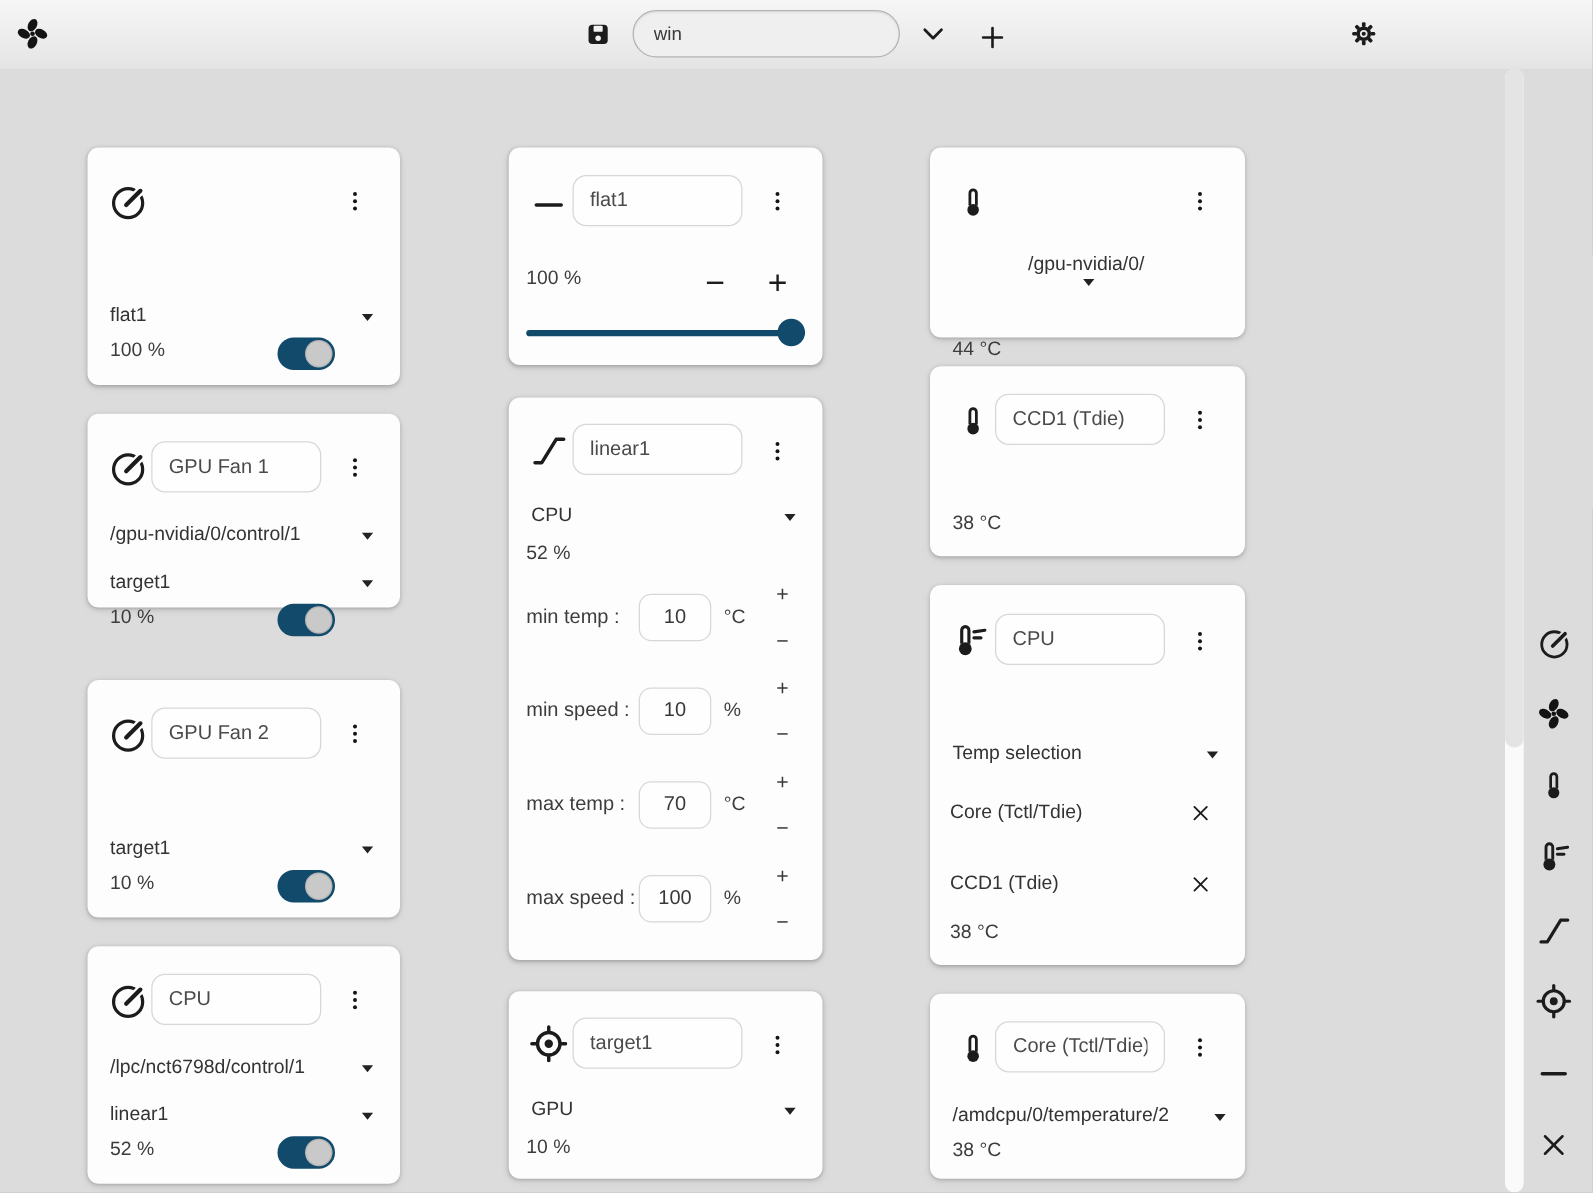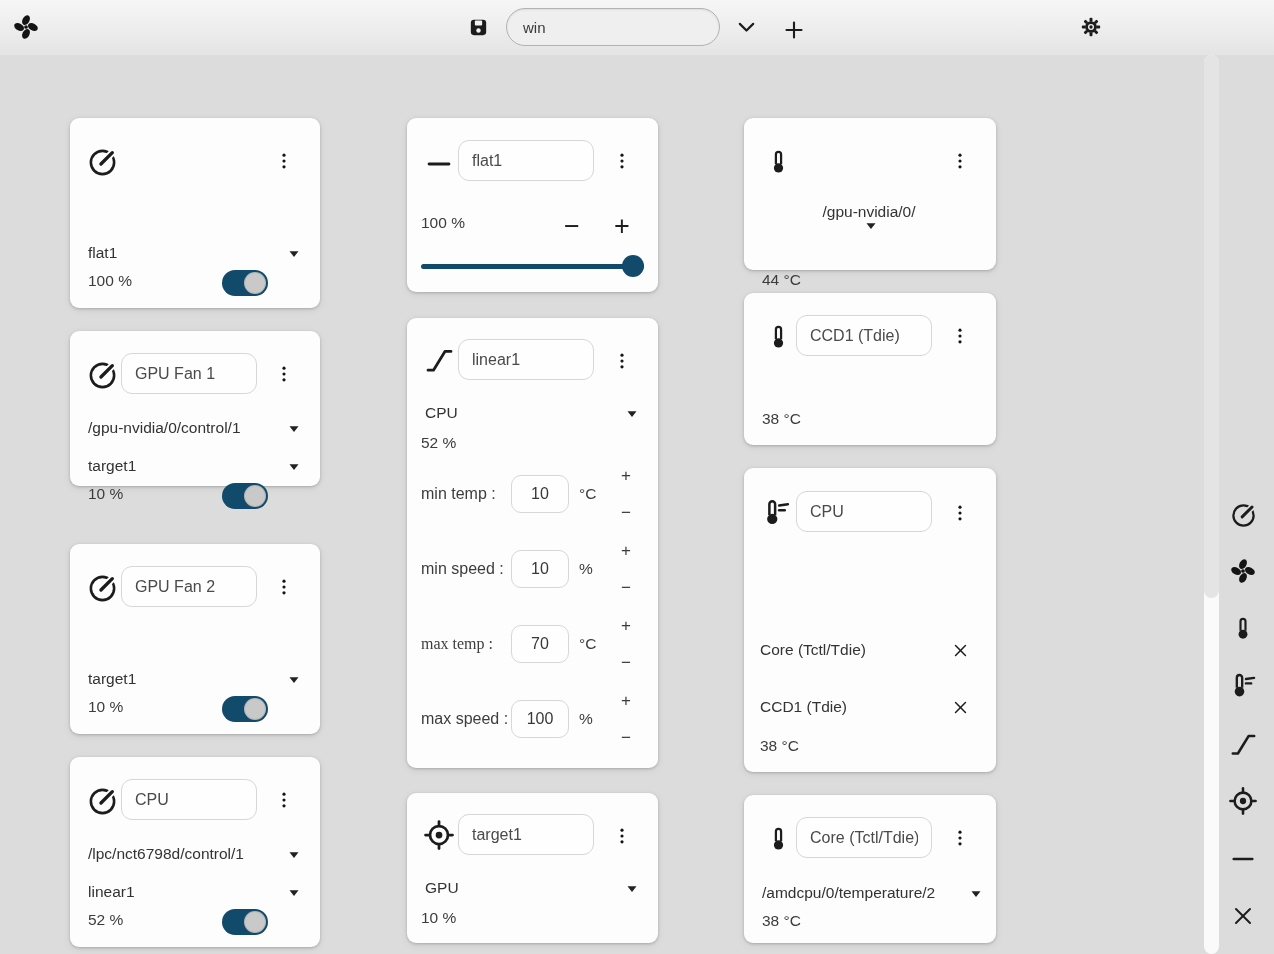--- a/index.html
+++ b/index.html
@@ -335,21 +335,21 @@
     <span class="fld-unit" style="top:157px;">°C</span>
     <button class="step" style="top:147px;">+</button>
     <button class="step" style="top:184px;">−</button>
 
     <span class="fld-label" style="top:232px;">min speed :</span>
     <input class="fld-box" style="top: 232px;" value="10">
     <span class="fld-unit" style="top:232px;">%</span>
     <button class="step" style="top:222px;">+</button>
     <button class="step" style="top:259px;">−</button>
 
-    <span class="fld-label" style="top:307px;font-family:Liberation Serif, serif;">max temp :</span>
+    <span class="fld-label" style="top:307px;">max temp :</span>
     <input class="fld-box" style="top: 307px;" value="70">
     <span class="fld-unit" style="top:307px;">°C</span>
     <button class="step" style="top:297px;">+</button>
     <button class="step" style="top:334px;">−</button>
 
     <span class="fld-label" style="top:382px;">max speed :</span>
     <input class="fld-box" style="top: 382px;" value="100">
     <span class="fld-unit" style="top:382px;">%</span>
     <button class="step" style="top:372px;">+</button>
     <button class="step" style="top:409px;">−</button>
@@ -446,20 +446,28 @@
     <input class="name-input" style="left: 52px; top: 23px;" value="CPU">
     <button class="kebab" style="top:29px;">
       <svg width="20" height="24" viewBox="0 0 24 24">
           <g fill="#141414">
             <circle cx="12" cy="5" r="1.9"></circle>
             <circle cx="12" cy="12" r="1.9"></circle>
             <circle cx="12" cy="19" r="1.9"></circle>
           </g>
         </svg>
     </button>
+    <div class="sel" style="top:122px;">
+      <span class="sel-text">Temp selection</span>
+      <span class="caret">
+        <svg width="12" height="9" viewBox="0 0 16 12">
+            <path d="M2 3 h12 l-6 7.5 z" fill="#222"></path>
+          </svg>
+      </span>
+    </div>
     <div class="mix-row" style="top:168px;">
       <span class="lbl">Core (Tctl/Tdie)</span>
       <button class="xbtn">
         <svg width="17" height="17" viewBox="0 0 24 24">
             <line x1="5" y1="5" x2="19" y2="19" stroke="#1c1c1c" stroke-width="2.1" stroke-linecap="round"></line>
             <line x1="19" y1="5" x2="5" y2="19" stroke="#1c1c1c" stroke-width="2.1" stroke-linecap="round"></line>
           </svg>
       </button>
     </div>
     <div class="mix-row" style="top:225px;">

